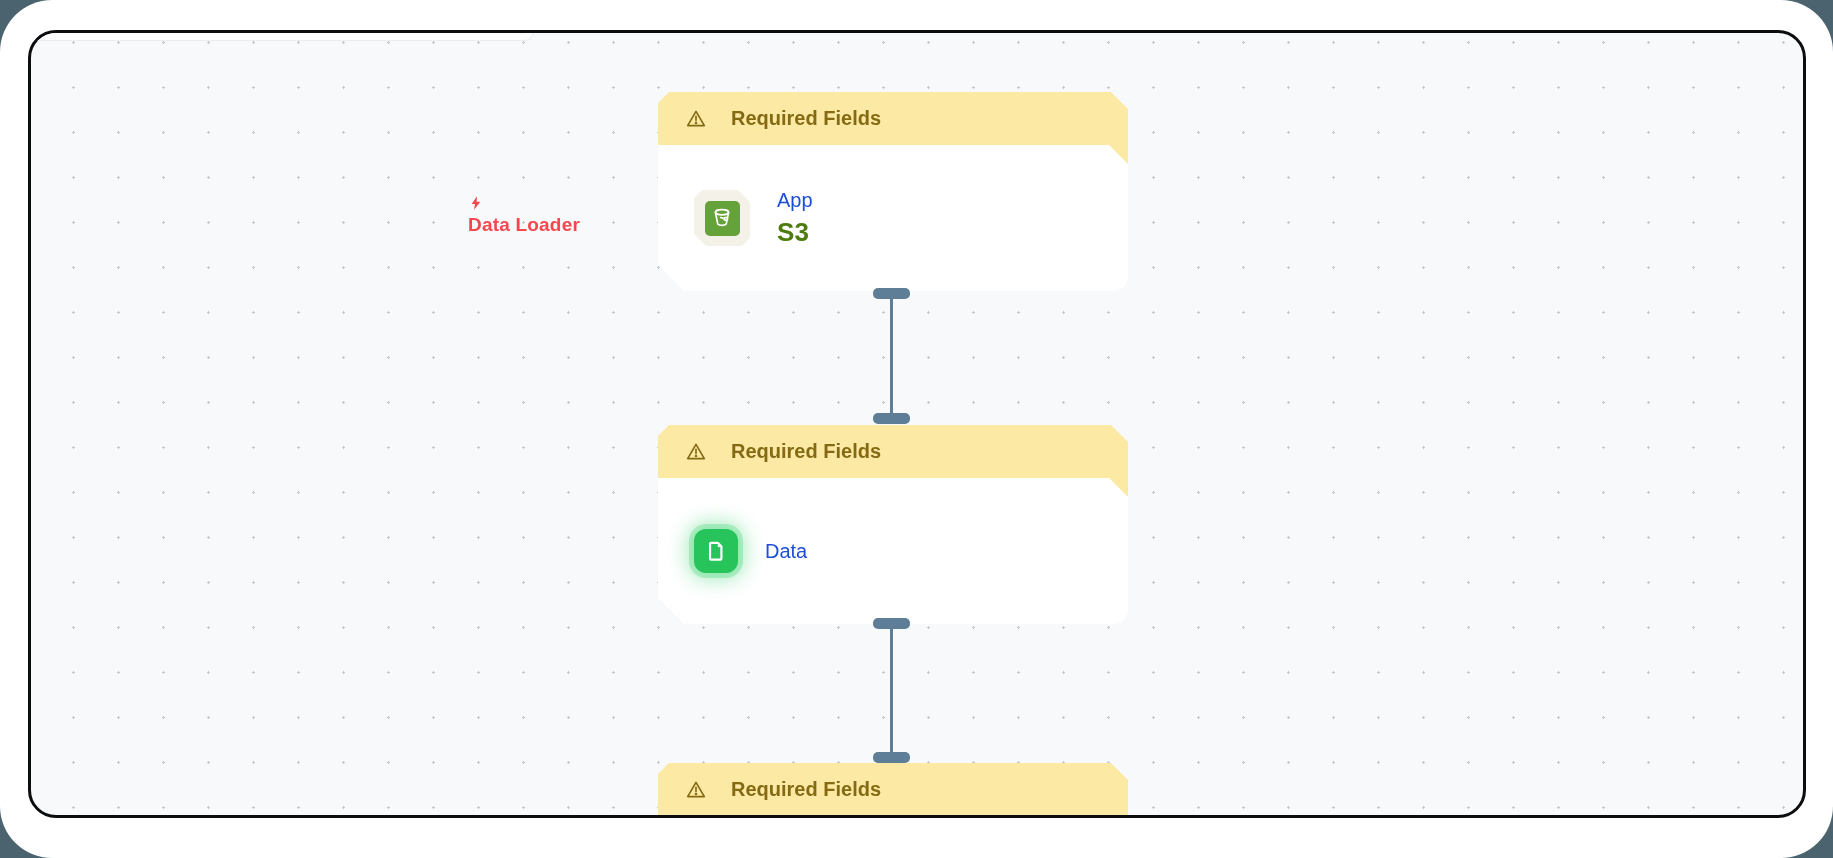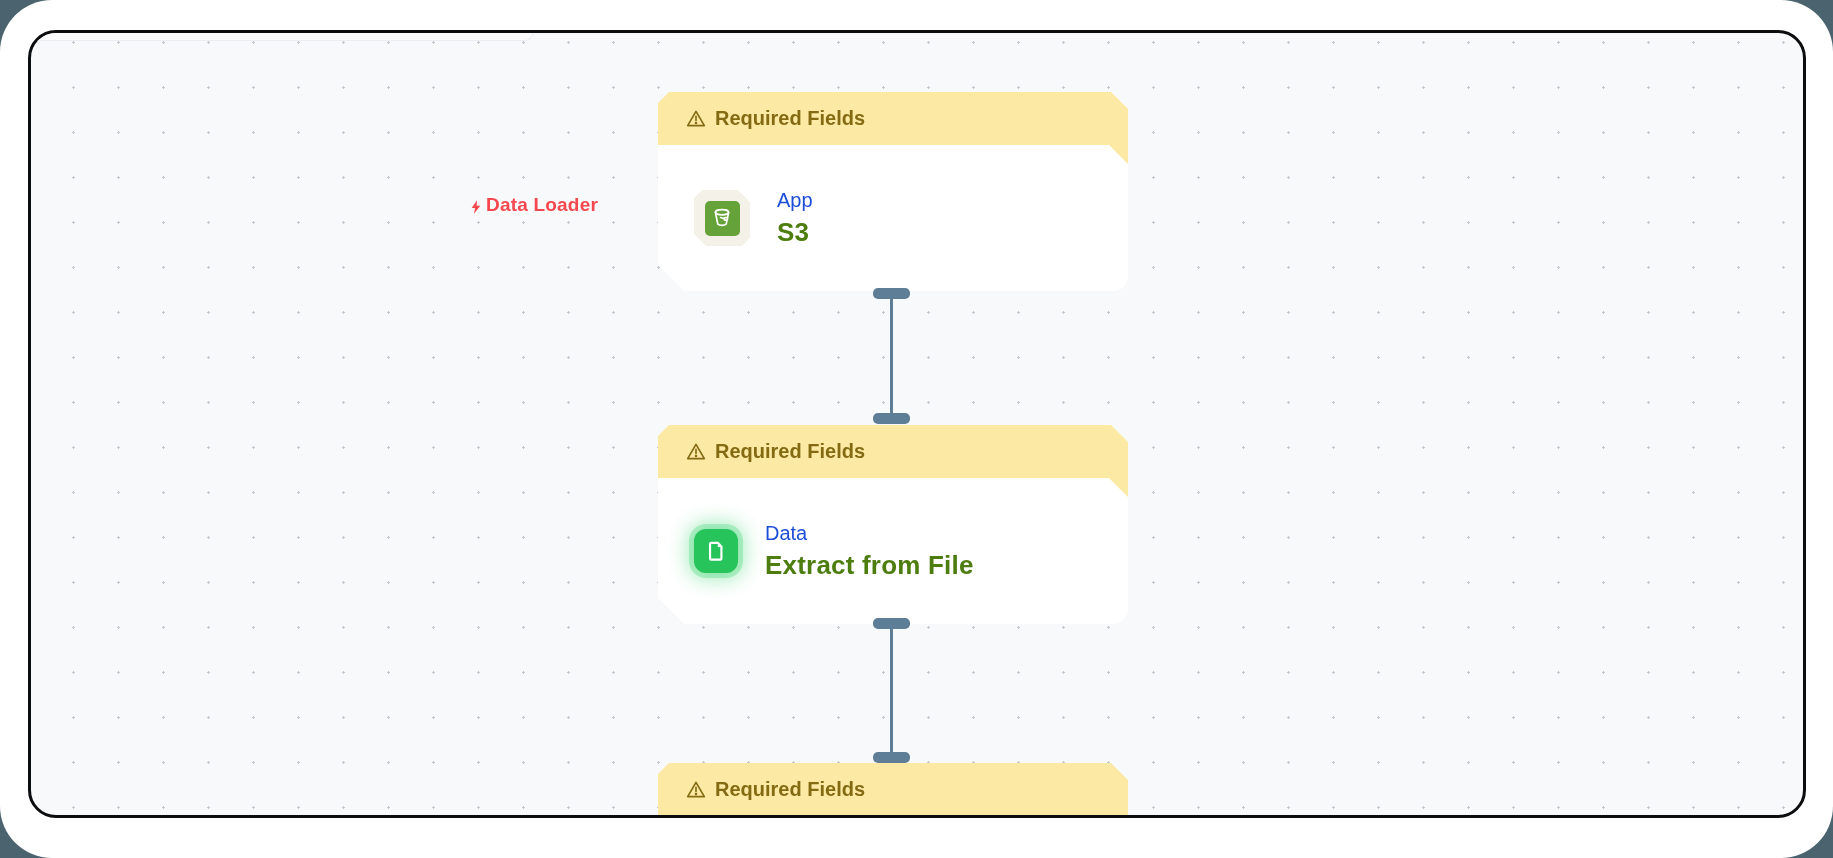--- a/index.html
+++ b/index.html
@@ -30,38 +30,38 @@
     position:absolute; left:0; top:0;
     width:502px; height:8px;
     background:#fdfdfe;
     border-bottom:1px solid #ededf1;
     border-right:1px solid #ededf1;
     border-radius:0 0 10px 0;
   }
   
   .group-label {
     position:absolute; left:437px; top:161px;
-    display:flex; align-items:flex-end; gap:2px;
+    display:flex; align-items:flex-start; gap:2px;
     color:#f4474e; font-size:19px; font-weight:700;
-    letter-spacing:.2px; cursor:pointer;
+    letter-spacing:.2px; cursor:pointer;flex-direction:column;
   }
   .group-label svg { display:block; }
   
   .node {
     position:absolute; left:627px; width:470px;
   }
   .node-banner {
     position:absolute; left:0; top:0; right:0; height:76px;
     background:#fce9a4;
     clip-path:polygon(0 11px, 11px 0, calc(100% - 17px) 0, 100% 17px, 100% 100%, 0 100%);
     z-index:1;
   }
   .banner-row {
     height:53px; display:flex; align-items:center;
-    padding-left:28px; gap:9px;
+    padding-left:28px; gap:25px;
     color:#846a12; font-size:20px; font-weight:700;
   }
   .banner-row svg { display:block; flex:0 0 auto; }
   .node-card {
     position:absolute; left:0; top:53px; right:0; height:146px;
     background:#ffffff;
     clip-path:polygon(0 0, calc(100% - 19px) 0, 100% 19px,
       100% calc(100% - 12px), calc(100% - 4px) calc(100% - 4px), calc(100% - 12px) 100%,
       26px 100%, 0 calc(100% - 26px));
     z-index:2;
@@ -166,21 +166,20 @@
       </div>
       <div class="node-card">
         <div class="icon-glow">
           <svg width="26" height="26" viewBox="0 0 24 24" fill="none" stroke="#ffffff" stroke-width="2" stroke-linecap="round" stroke-linejoin="round">
             <path d="M7.5 4.5h6.2l3.3 3.3v11.2a1 1 0 0 1-1 1H7.5a1 1 0 0 1-1-1V5.5a1 1 0 0 1 1-1z"></path>
             <circle cx="14.6" cy="7.4" r="1.1" fill="#ffffff" stroke="none"></circle>
           </svg>
         </div>
         <div class="node-texts">
           <div class="node-category">Data</div>
-          <div class="node-title">Extract from File</div>
         </div>
       </div>
     </div>
 
     <div class="edge-handle" style="top:585px;"></div>
     <div class="edge-line" style="top:594px; height:128px;"></div>
     <div class="edge-handle" style="top:719px;"></div>
 
     <div class="node" style="top:730px;">
       <div class="node-banner">

